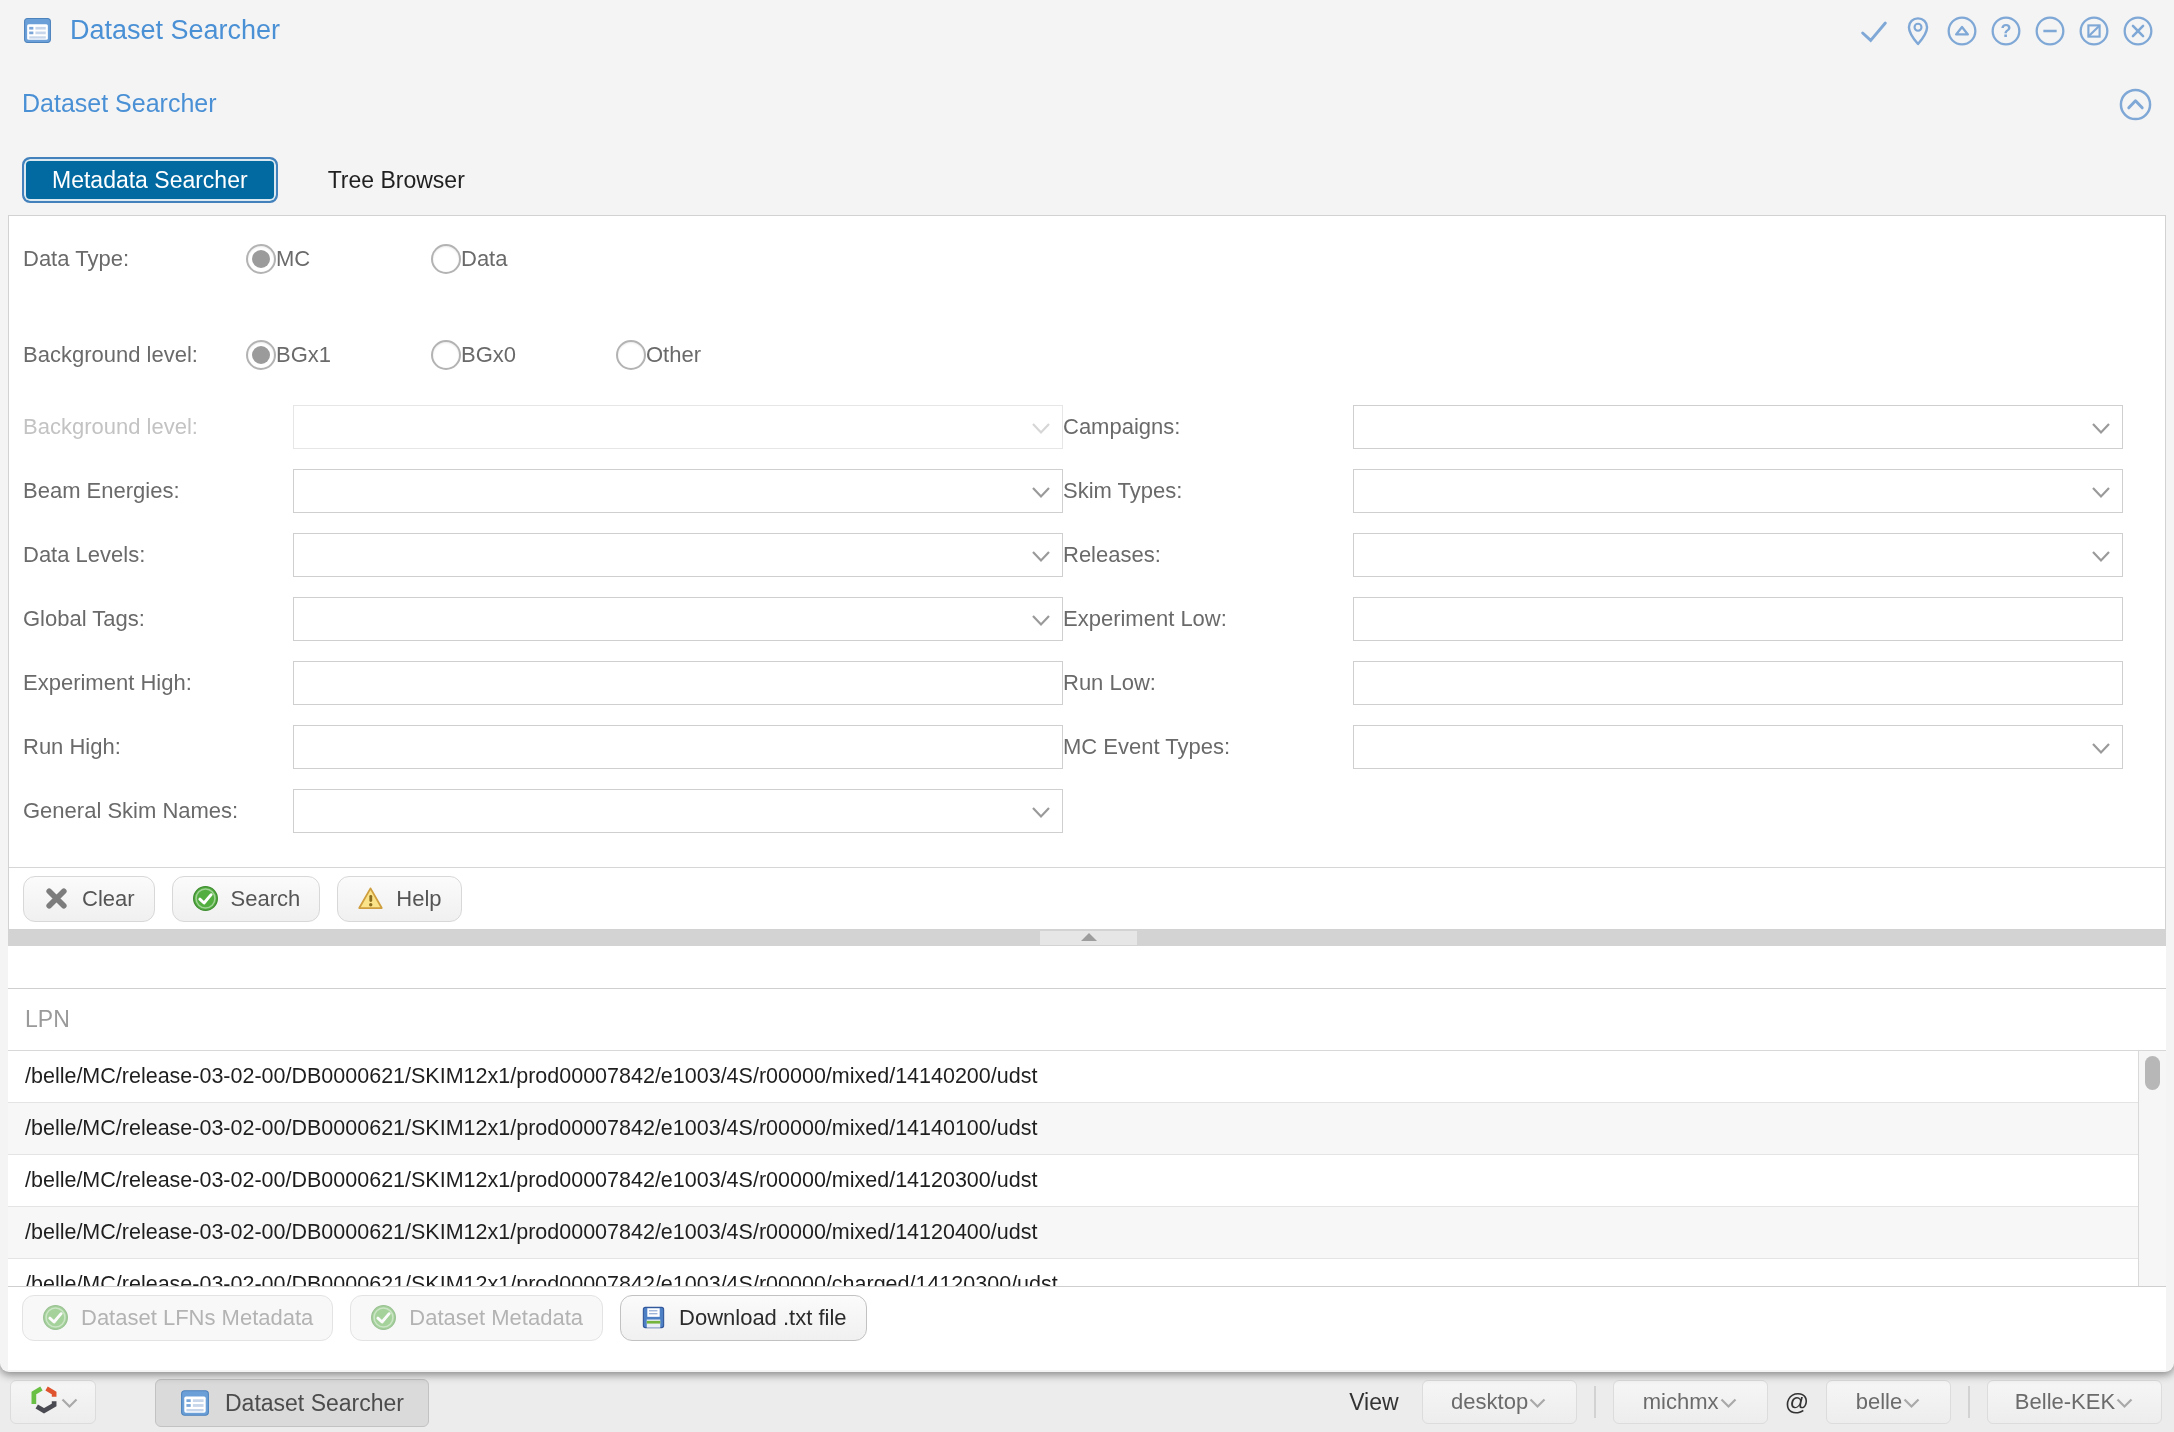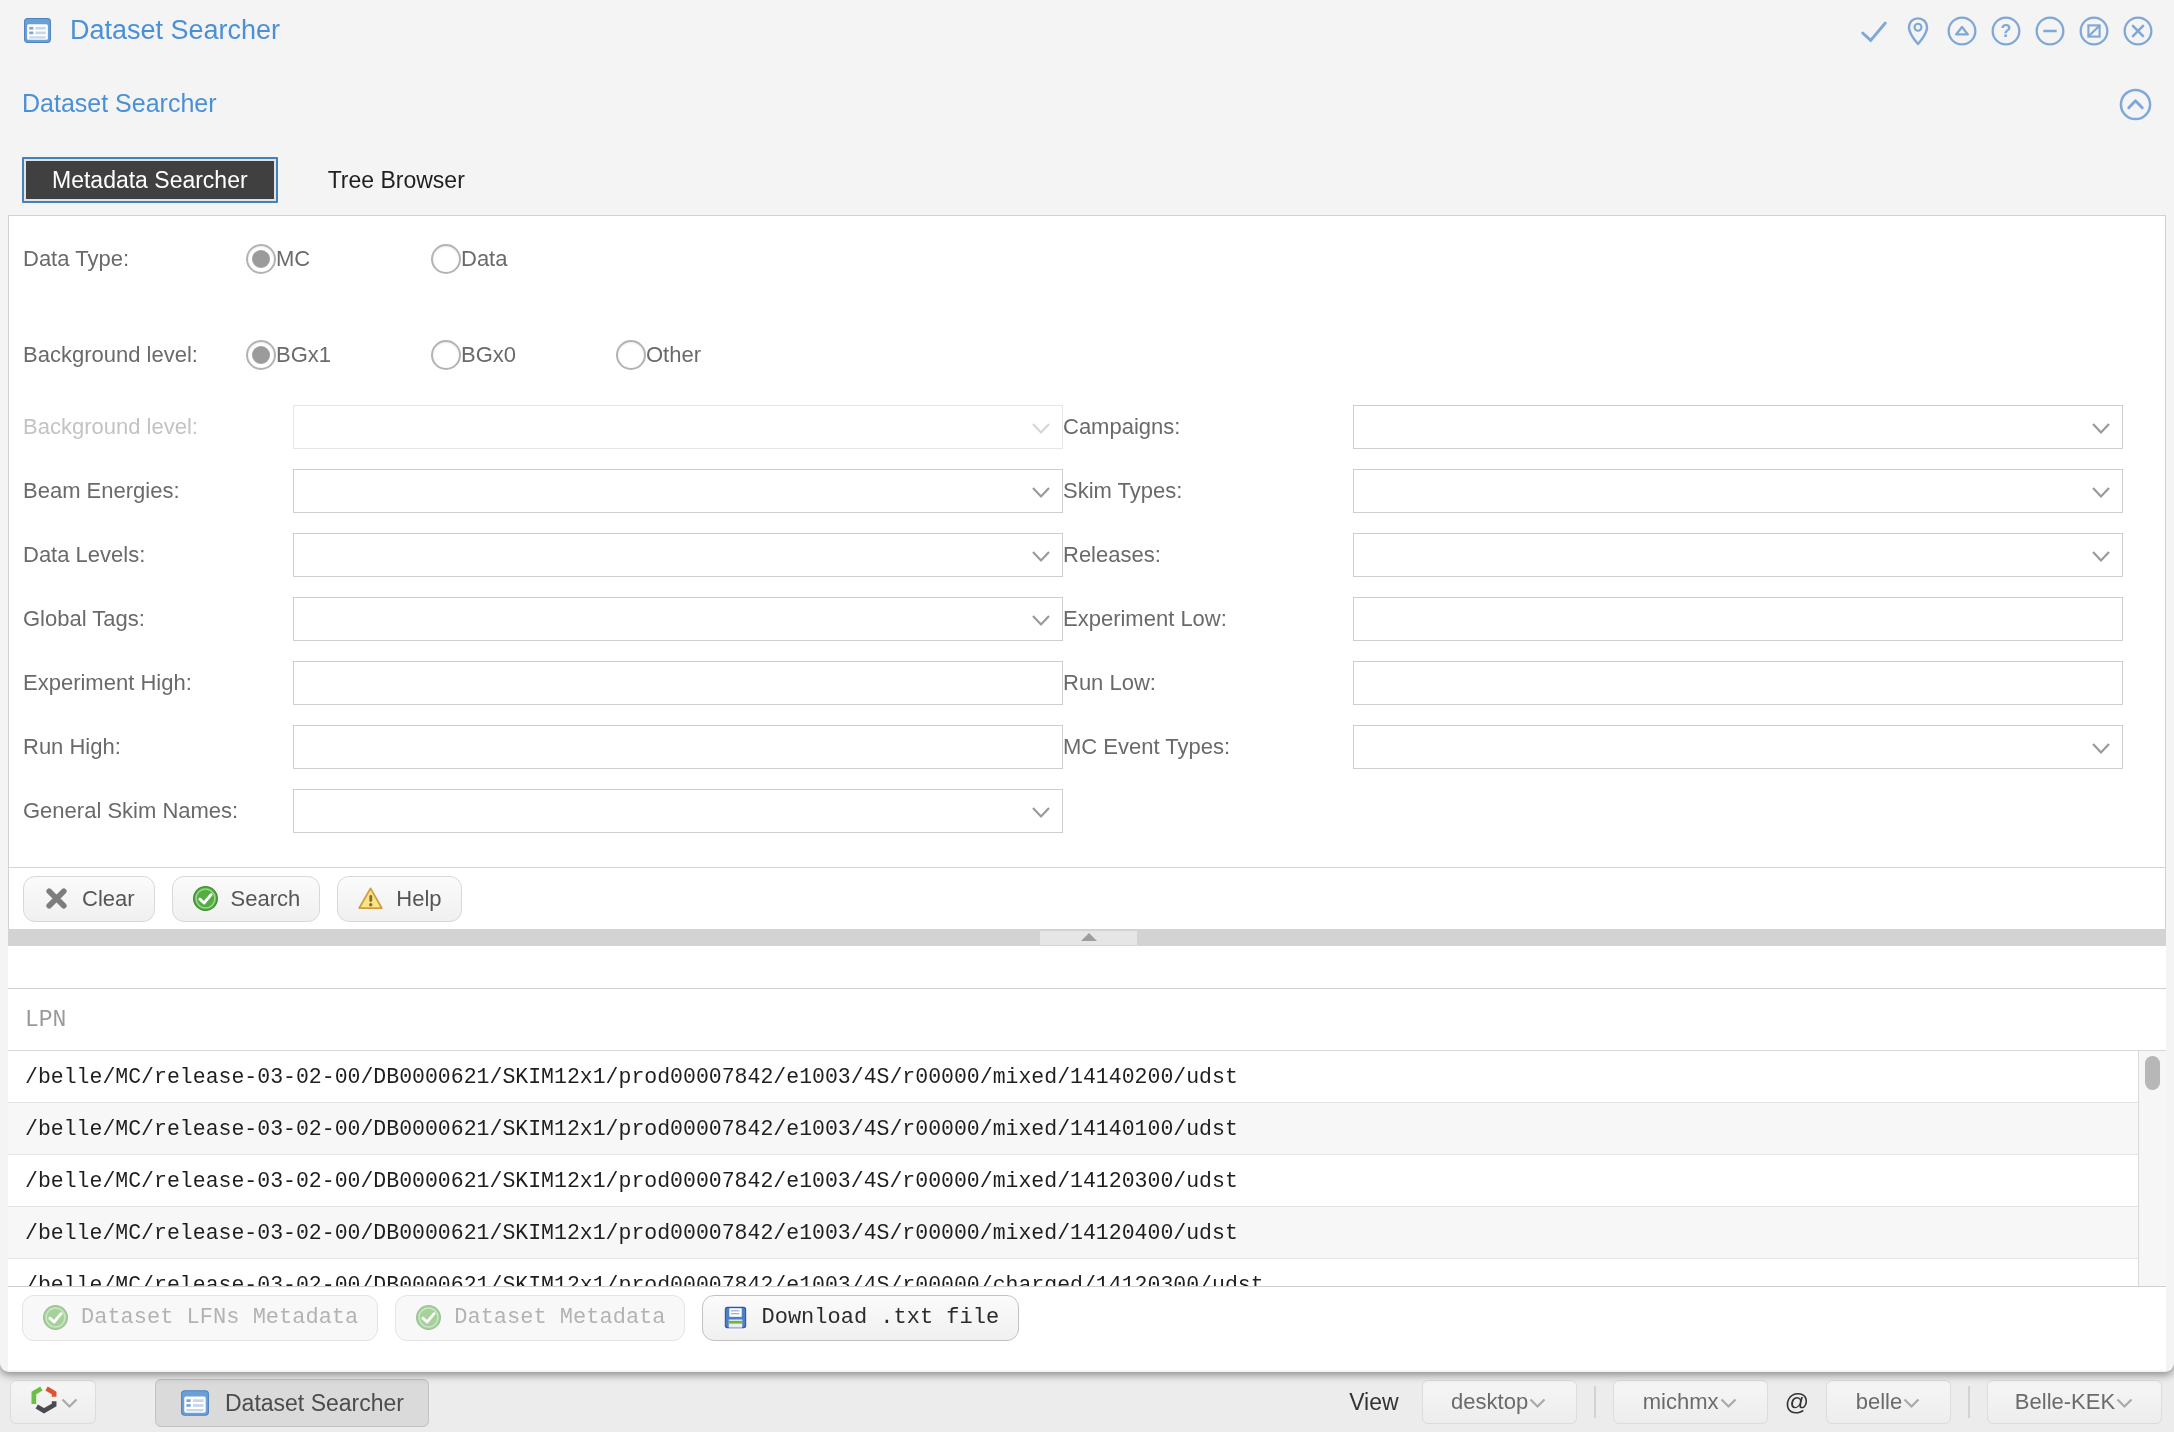--- a/index.html
+++ b/index.html
@@ -48,21 +48,21 @@
   .tool{width:32px;height:32px;cursor:pointer;}
   .tool svg{width:100%;height:100%;}
 
   .panel-title{position:absolute;left:22px;top:89px;font-size:25px;color:#4a90d5;}
   .collapse-tool{position:absolute;right:21px;top:87px;width:35px;height:35px;cursor:pointer;}
   .collapse-tool svg{width:100%;height:100%;}
 
   .tabbar{position:absolute;left:22px;top:157px;height:46px;display:flex;gap:42px;}
   .tab{display:flex;align-items:center;font-size:23px;cursor:pointer;}
   .tab.active{
-    background:#404040;border:2px solid #4381bd;border-radius:1px;
+    background:#0369a1;border:2px solid #4381bd;border-radius:8px;
     box-shadow:inset 0 0 0 2px rgba(255,255,255,.85);
     color:#fff;padding:0 28px;
   }
   .tab.inactive{color:#1f1f1f;padding:0 8px;}
 
   
   .form-panel{
     position:absolute;left:8px;right:8px;top:215px;height:715px;
     background:#fff;border:1px solid #d2d2d2;box-sizing:border-box;
   }
@@ -115,21 +115,21 @@
 
   
   .splitter{position:absolute;left:8px;right:8px;top:930px;height:16px;background:#d3d3d3;cursor:row-resize;}
   .splitter-handle{
     position:absolute;left:1032px;top:1px;width:97px;height:14px;background:#e6e6e6;
     display:flex;align-items:center;justify-content:center;cursor:pointer;
   }
   .handle-arrow{width:0;height:0;border-left:8px solid transparent;border-right:8px solid transparent;border-bottom:8px solid #9d9d9d;margin-top:-2px;}
 
   
-  .lower{position:absolute;left:8px;right:8px;top:946px;bottom:2px;background:#fff;font-family:Liberation Mono, monospace;}
+  .lower{position:absolute;left:8px;right:8px;top:946px;bottom:2px;background:#fff;}
   .grid{position:absolute;left:0;right:0;top:42px;height:298px;border-top:1px solid #cfcfcf;box-sizing:content-box;}
   .grid-header{
     height:61px;border-bottom:1px solid #d8d8d8;display:flex;align-items:center;
     padding-left:17px;font-size:23px;color:#9a9a9a;background:#fff;cursor:pointer;
   }
   .grid-rows{position:absolute;left:0;top:62px;right:28px;bottom:0;overflow:hidden;}
   .grid-row{
     height:52px;box-sizing:border-box;border-bottom:1px solid #e4e4e4;
     display:flex;align-items:center;padding-left:17px;
     font-size:21.5px;color:#1e1e1e;background:#fff;cursor:pointer;white-space:nowrap;

